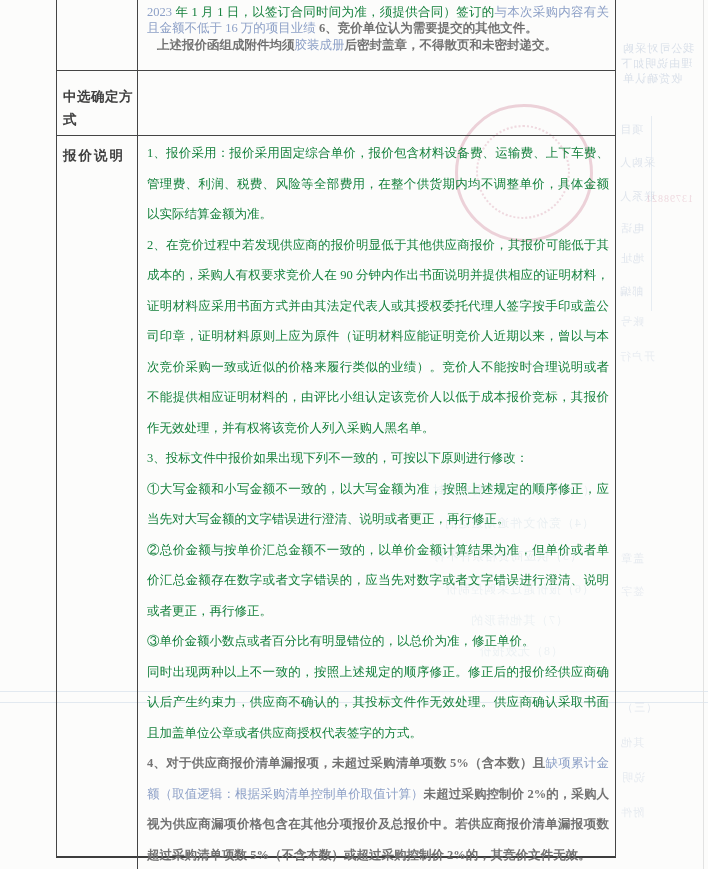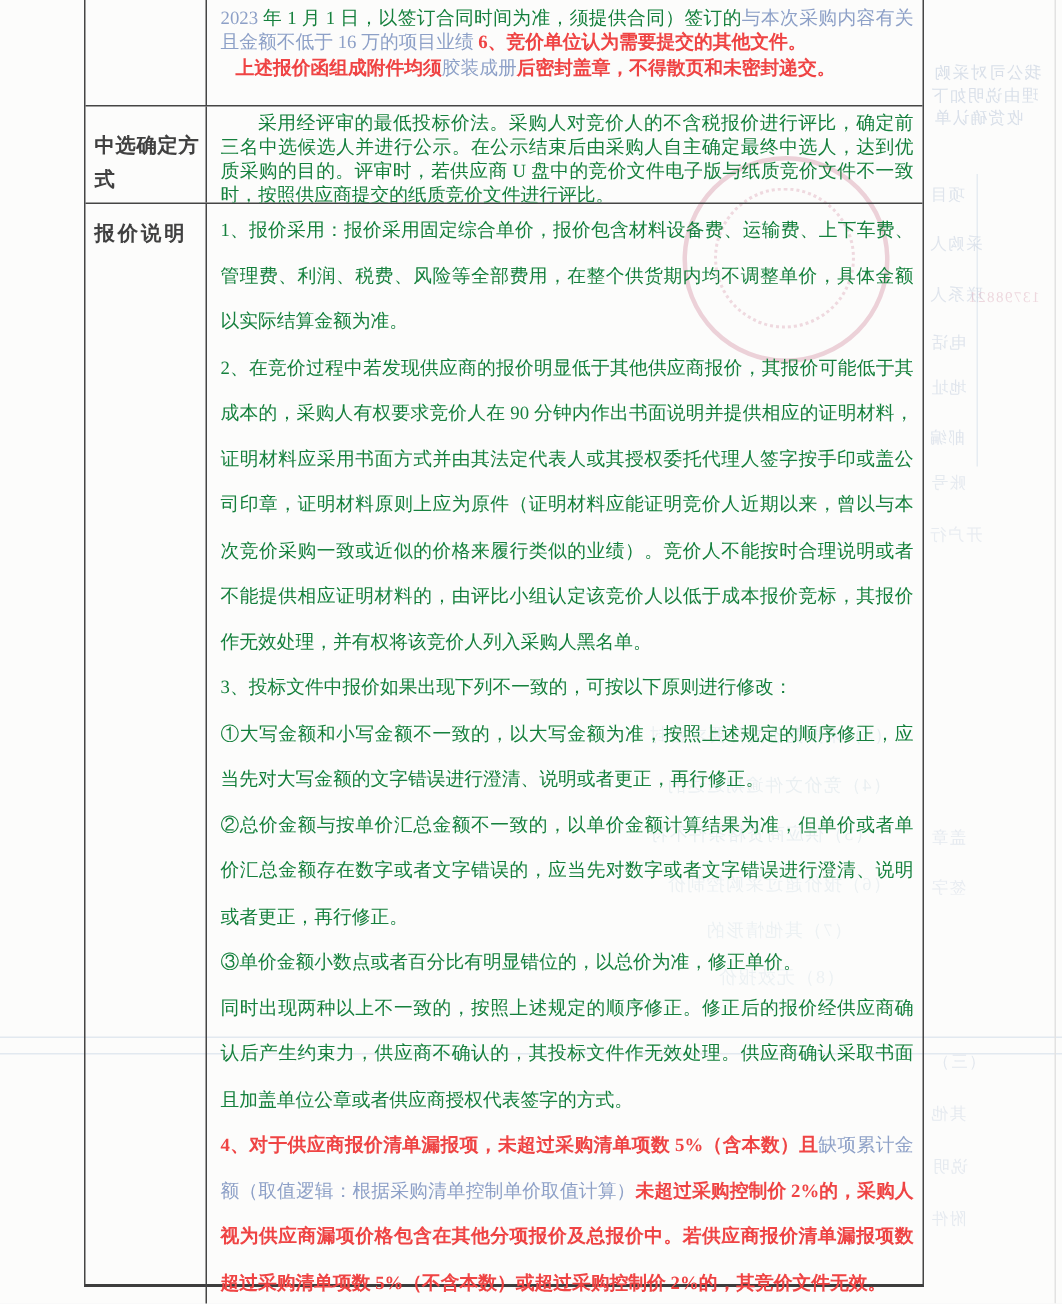--- a/index.html
+++ b/index.html
@@ -85,21 +85,21 @@
     flex:1;box-sizing:border-box;overflow:hidden;
     font-size:12.5px;color:#2e2e2e;text-align:justify;
   }
   .r1 .ccell{line-height:16.4px;padding:4px 6px 0 9px;}
   .r2 .ccell{line-height:15.9px;padding:4px 6px 0 9px;}
   .r3 .ccell{line-height:30.5px;padding:2px 6px 0 9px;}
   .p{margin:0;}
   .p.ind1{text-indent:10px;}
   .p.ind2{text-indent:25px;}
   .seg-n{color:#15803d;}
-  .seg-b{color:#ef4444;font-weight:bold;}
+  .seg-b{color:#737373;font-weight:bold;}
   .seg-u{color:#8da0c7;margin-top:25px;}
 </style>
 </head>
 <body>
 
 <div class="page">
 
   <div class="bleedline bl1"></div>
   <div class="bleedline bl2"></div>
   <div class="bvline"></div>
@@ -139,23 +139,20 @@
     <div class="trow r1">
       <div class="hcell"></div>
       <div class="ccell">
           <div class="p"><span class="seg-u">2023 </span><span class="seg-n">年 1 月 1 日，以签订合同时间为准，须提供合同）签订的</span><span class="seg-u">与本次采购内容有关且金额不低于 16 万的项目业绩 </span><span class="seg-b">6、竞价单位认为需要提交的其他文件。</span></div>
           <div class="p ind1"><span class="seg-b">上述报价函组成附件均须</span><span class="seg-u">胶装成册</span><span class="seg-b">后密封盖章，不得散页和未密封递交。</span></div>
         </div>
     </div>
 
     <div class="trow r2">
       <div class="hcell">中选确定方式</div>
-      <div class="ccell">
-          <div class="p ind2"><span class="seg-n">采用经评审的最低投标价法。采购人对竞价人的不含税报价进行评比，确定前三名中选候选人并进行公示。在公示结束后由采购人自主确定最终中选人，达到优质采购的目的。评审时，若供应商 U 盘中的竞价文件电子版与纸质竞价文件不一致时，按照供应商提交的纸质竞价文件进行评比。</span></div>
-        </div>
     </div>
 
     <div class="trow r3">
       <div class="hcell">报价说明</div>
       <div class="ccell">
           <div class="p"><span class="seg-n">1、报价采用：报价采用固定综合单价，报价包含材料设备费、运输费、上下车费、管理费、利润、税费、风险等全部费用，在整个供货期内均不调整单价，具体金额以实际结算金额为准。</span></div>
           <div class="p"><span class="seg-n">2、在竞价过程中若发现供应商的报价明显低于其他供应商报价，其报价可能低于其成本的，采购人有权要求竞价人在 90 分钟内作出书面说明并提供相应的证明材料，证明材料应采用书面方式并由其法定代表人或其授权委托代理人签字按手印或盖公司印章，证明材料原则上应为原件（证明材料应能证明竞价人近期以来，曾以与本次竞价采购一致或近似的价格来履行类似的业绩）。竞价人不能按时合理说明或者不能提供相应证明材料的，由评比小组认定该竞价人以低于成本报价竞标，其报价作无效处理，并有权将该竞价人列入采购人黑名单。</span></div>
           <div class="p"><span class="seg-n">3、投标文件中报价如果出现下列不一致的，可按以下原则进行修改：</span></div>
           <div class="p"><span class="seg-n">①大写金额和小写金额不一致的，以大写金额为准，按照上述规定的顺序修正，应当先对大写金额的文字错误进行澄清、说明或者更正，再行修正。</span></div>
           <div class="p"><span class="seg-n">②总价金额与按单价汇总金额不一致的，以单价金额计算结果为准，但单价或者单价汇总金额存在数字或者文字错误的，应当先对数字或者文字错误进行澄清、说明或者更正，再行修正。</span></div>

